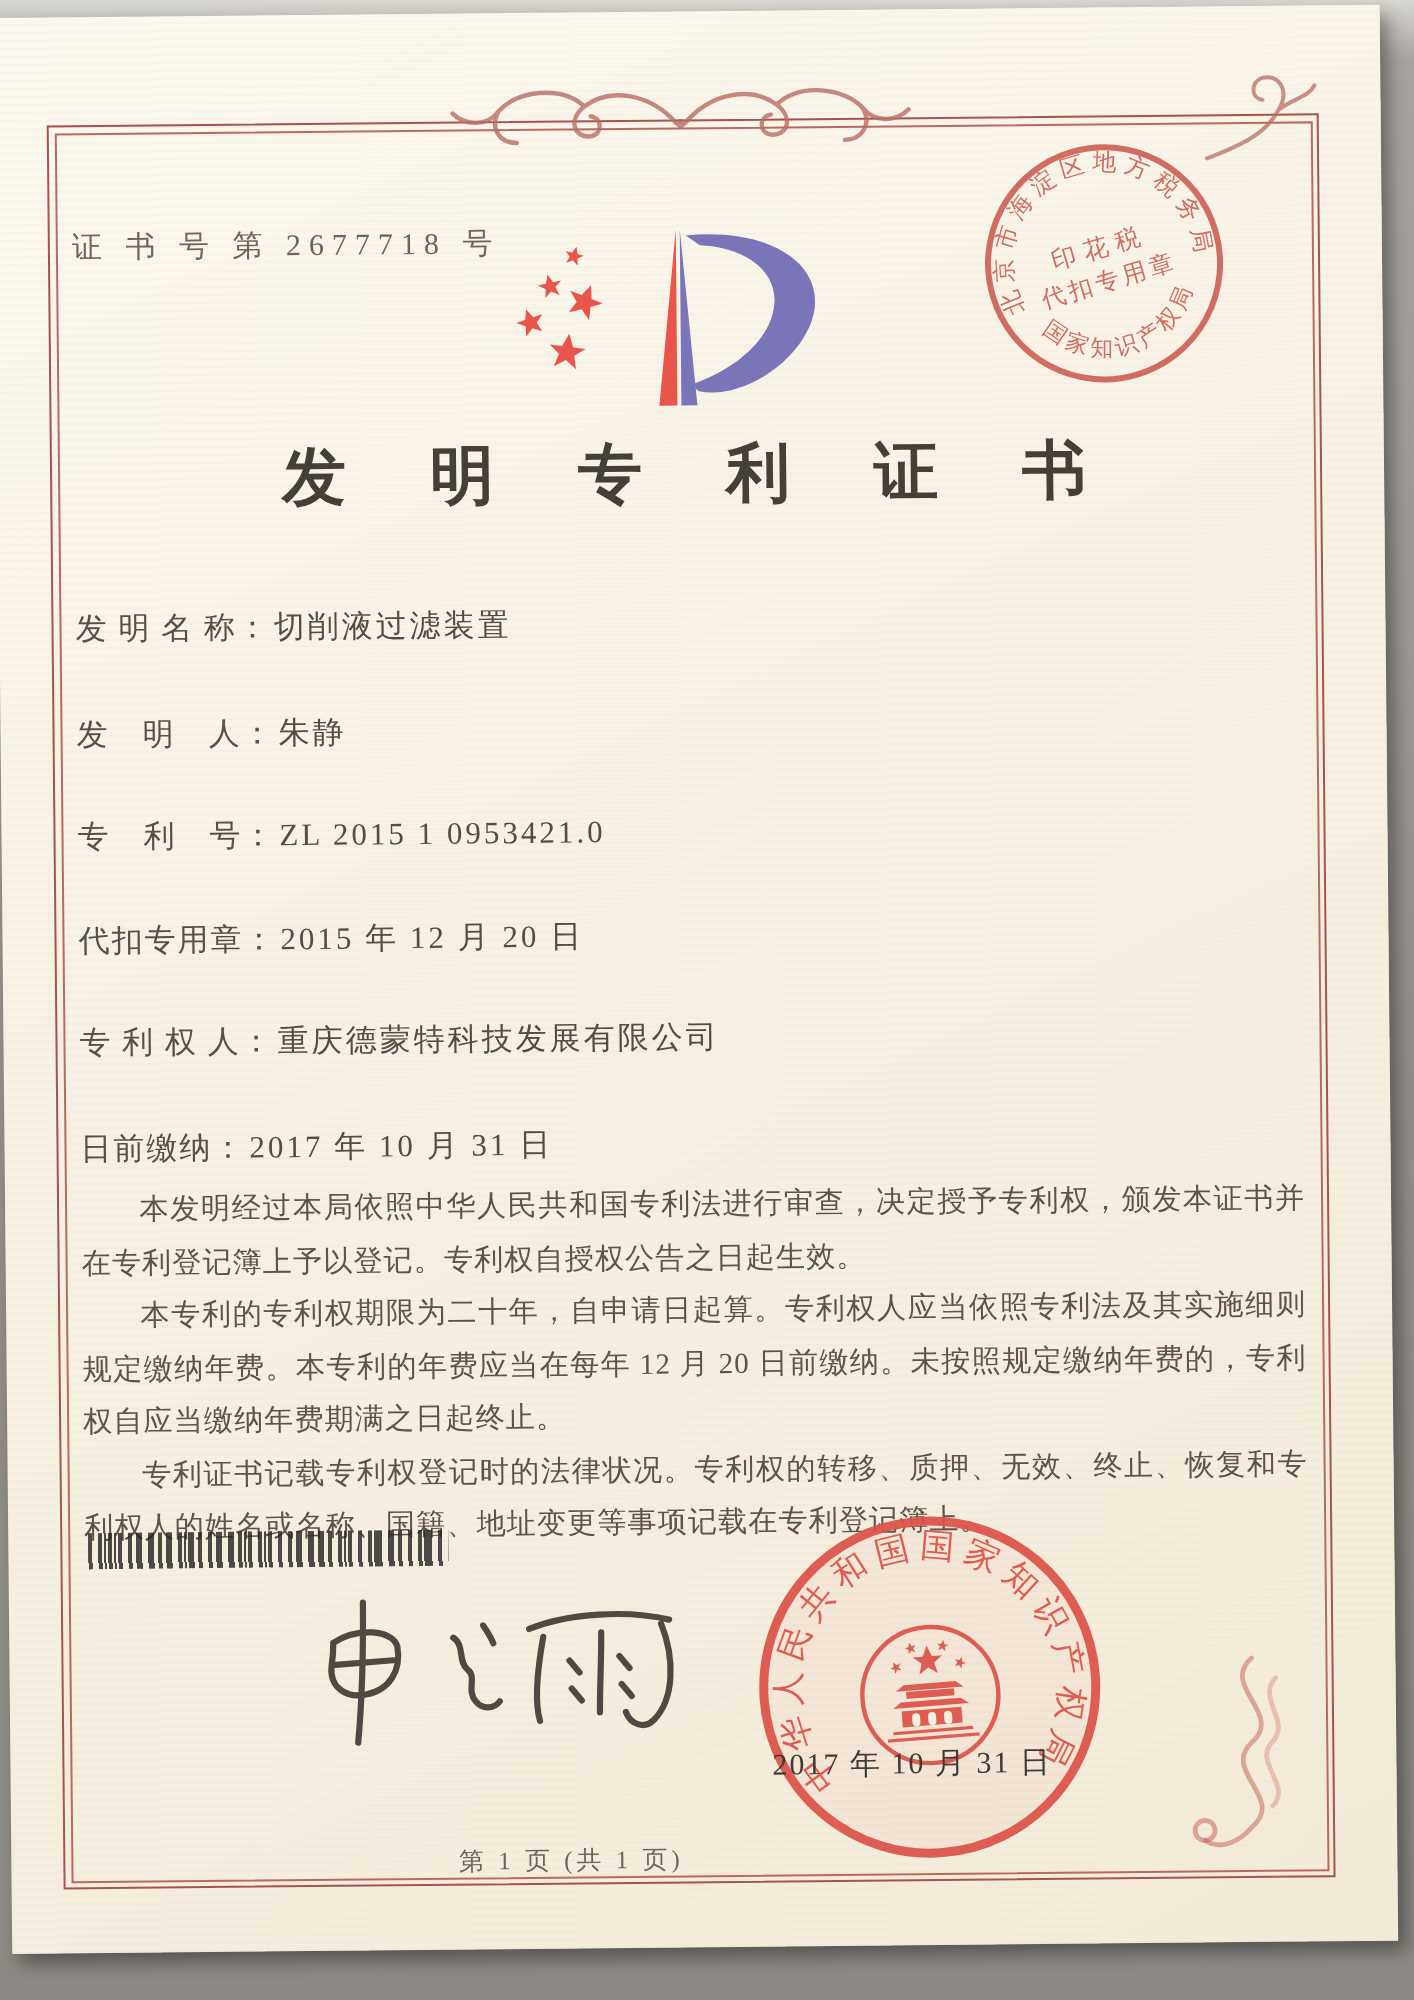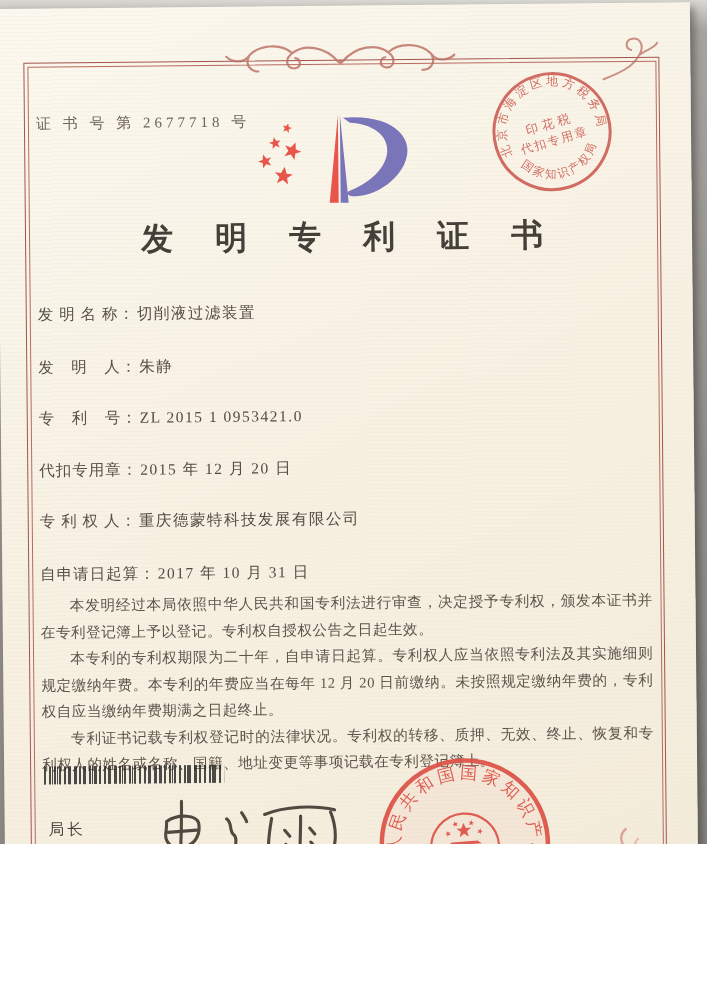--- a/index.html
+++ b/index.html
@@ -1,17 +1,17 @@
 <!DOCTYPE html>
 <html><head>
 <meta charset="utf-8">
 <style>
   html,body{margin:0;padding:0;}
   .stage{
-    position:relative;width:707px;height:844px;overflow:hidden;
+    position:relative;width:707px;height:1000px;overflow:hidden;
     background:linear-gradient(180deg,#d9d7d2 0,#a7a49f 30px,#93908b 55%,#8c8984 100%);
     font-family:"Liberation Serif","DejaVu Serif",serif;
   }
   .paper{
     position:absolute;left:1px;top:6px;width:693px;height:968px;
     transform:rotate(-0.55deg);transform-origin:45% 45%;
     background:
       repeating-linear-gradient(0deg, rgba(205,170,140,0.05) 0 1px, rgba(0,0,0,0) 1px 4px),
       linear-gradient(155deg,#fbf8ef 0%,#f7f1e3 45%,#f3ebd9 100%);
     box-shadow:4px 5px 9px rgba(0,0,0,0.38);
@@ -127,35 +127,31 @@
     <div class="field f2">
       <span>专　利　号：</span><span class="val">ZL 2015 1 0953421.0</span>
     </div>
     <div class="field f3">
       <span>代扣专用章：</span><span class="val">2015 年 12 月 20 日</span>
     </div>
     <div class="field f4">
       <span>专 利 权 人：</span><span class="val">重庆德蒙特科技发展有限公司</span>
     </div>
     <div class="field f5">
-      <span>自申请日起算：</span><span class="val">2017 年 10 月 31 日</span>
+      <span>日前缴纳：</span><span class="val">2017 年 10 月 31 日</span>
     </div>
 
     <div class="body-text">
       <p>本发明经过本局依照中华人民共和国专利法进行审查，决定授予专利权，颁发本证书并在专利登记簿上予以登记。专利权自授权公告之日起生效。</p>
       <p>本专利的专利权期限为二十年，自申请日起算。专利权人应当依照专利法及其实施细则规定缴纳年费。本专利的年费应当在每年 12 月 20 日前缴纳。未按照规定缴纳年费的，专利权自应当缴纳年费期满之日起终止。</p>
       <p>专利证书记载专利权登记时的法律状况。专利权的转移、质押、无效、终止、恢复和专利权人的姓名或名称、国籍、地址变更等事项记载在专利登记簿上。</p>
     </div>
 
     <div class="barcode"></div>
 
-    <div class="signer">
-      <div>局长</div>
-      <div>申长雨</div>
-    </div>
 
     <svg class="signature" width="220" height="84" viewBox="0 0 220 84">
       <g stroke="#3b332c" stroke-width="3.1" fill="none" stroke-linecap="round" stroke-linejoin="round">
         <path d="M32,28 C44,20 62,22 64,30 C66,42 60,52 48,54 C38,56 30,50 31,40 C32,34 32,30 32,28"></path>
         <path d="M33,39 L62,37"></path>
         <path d="M47,8 C47,28 46,58 44,78"></path>
         <path d="M92,26 C98,30 94,38 99,42 C104,46 98,52 103,58 C106,62 112,62 115,58"></path>
         <path d="M107,20 C109,23 111,26 112,29"></path>
         <path d="M130,22 C150,14 180,13 200,18"></path>
         <path d="M137,26 C134,42 132,58 135,68"></path>

